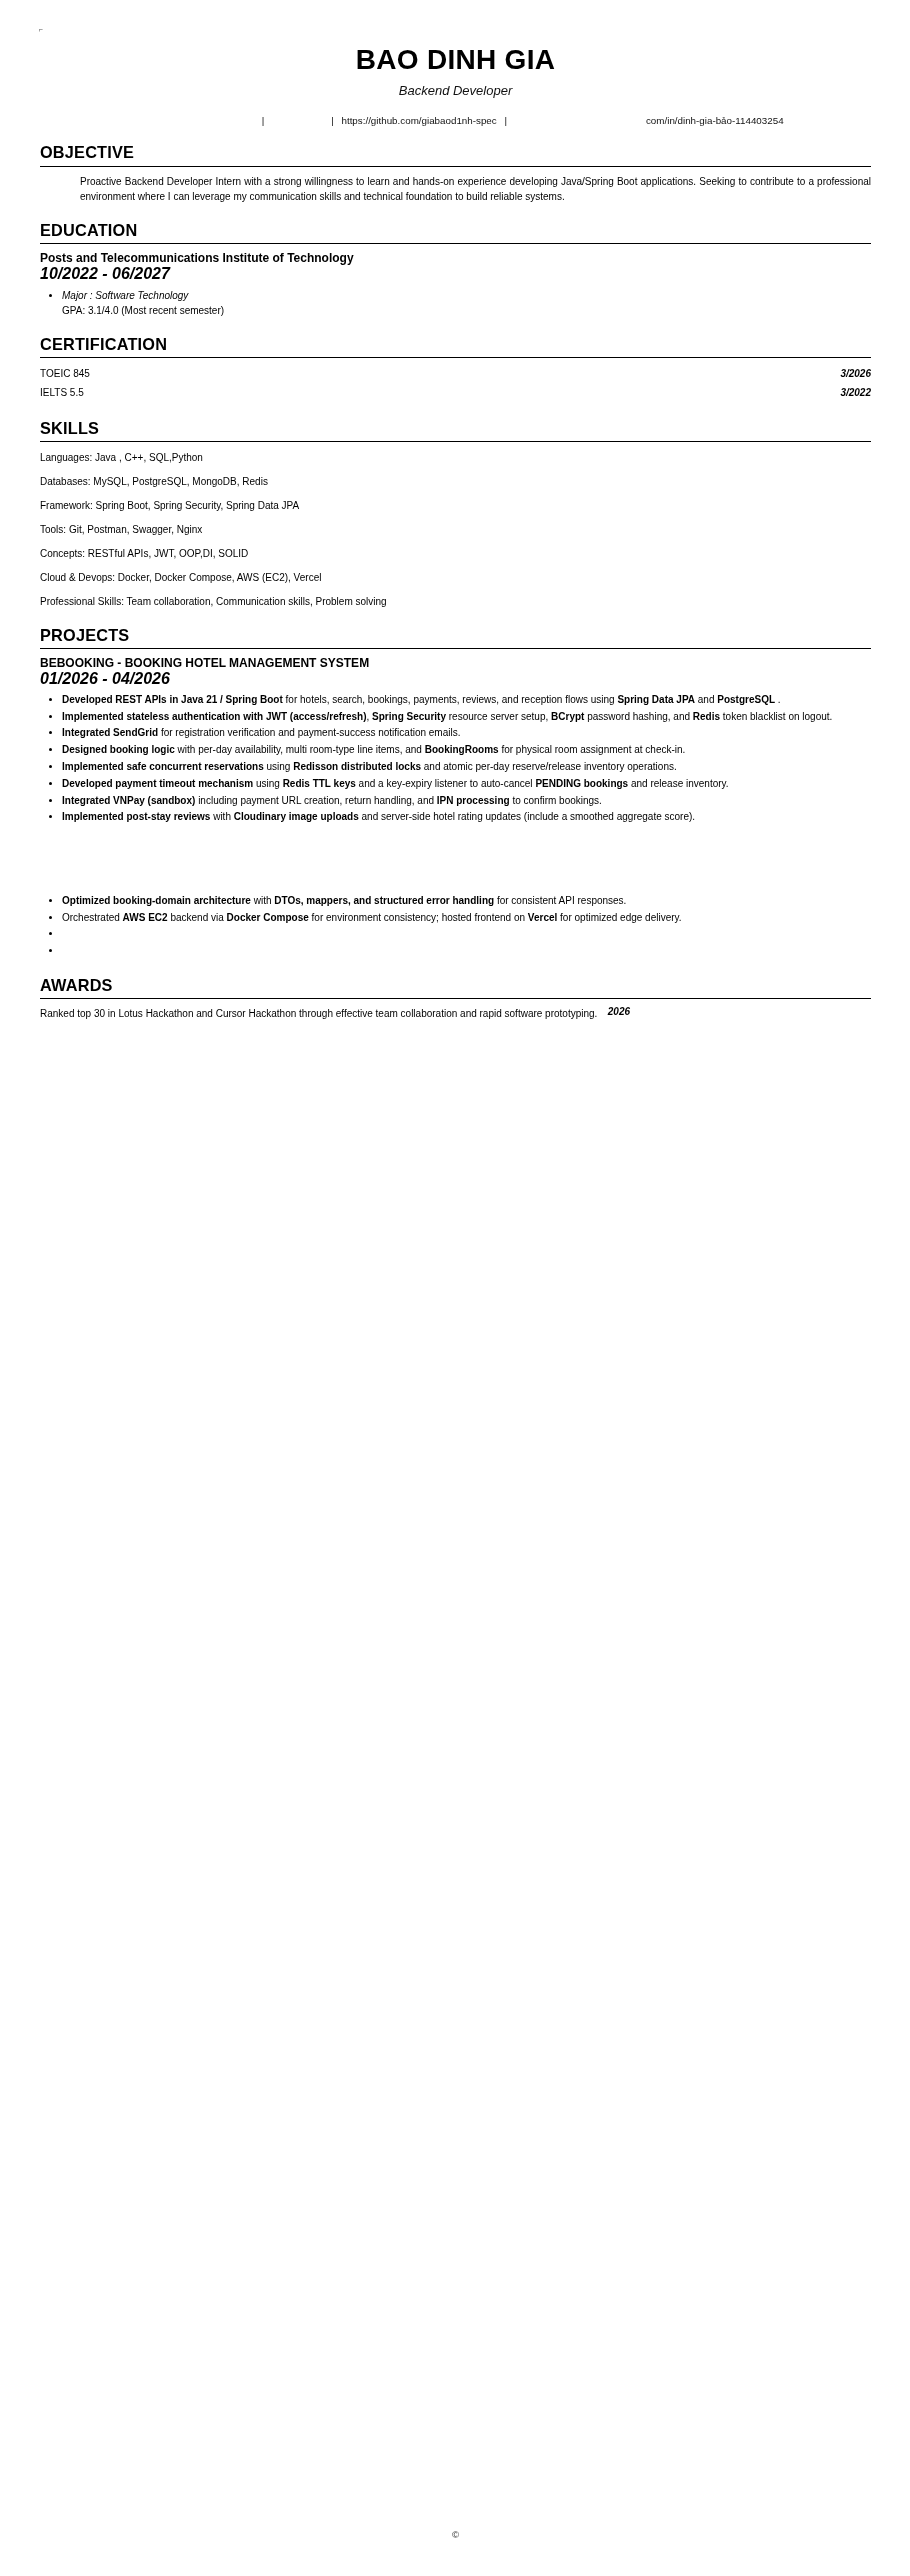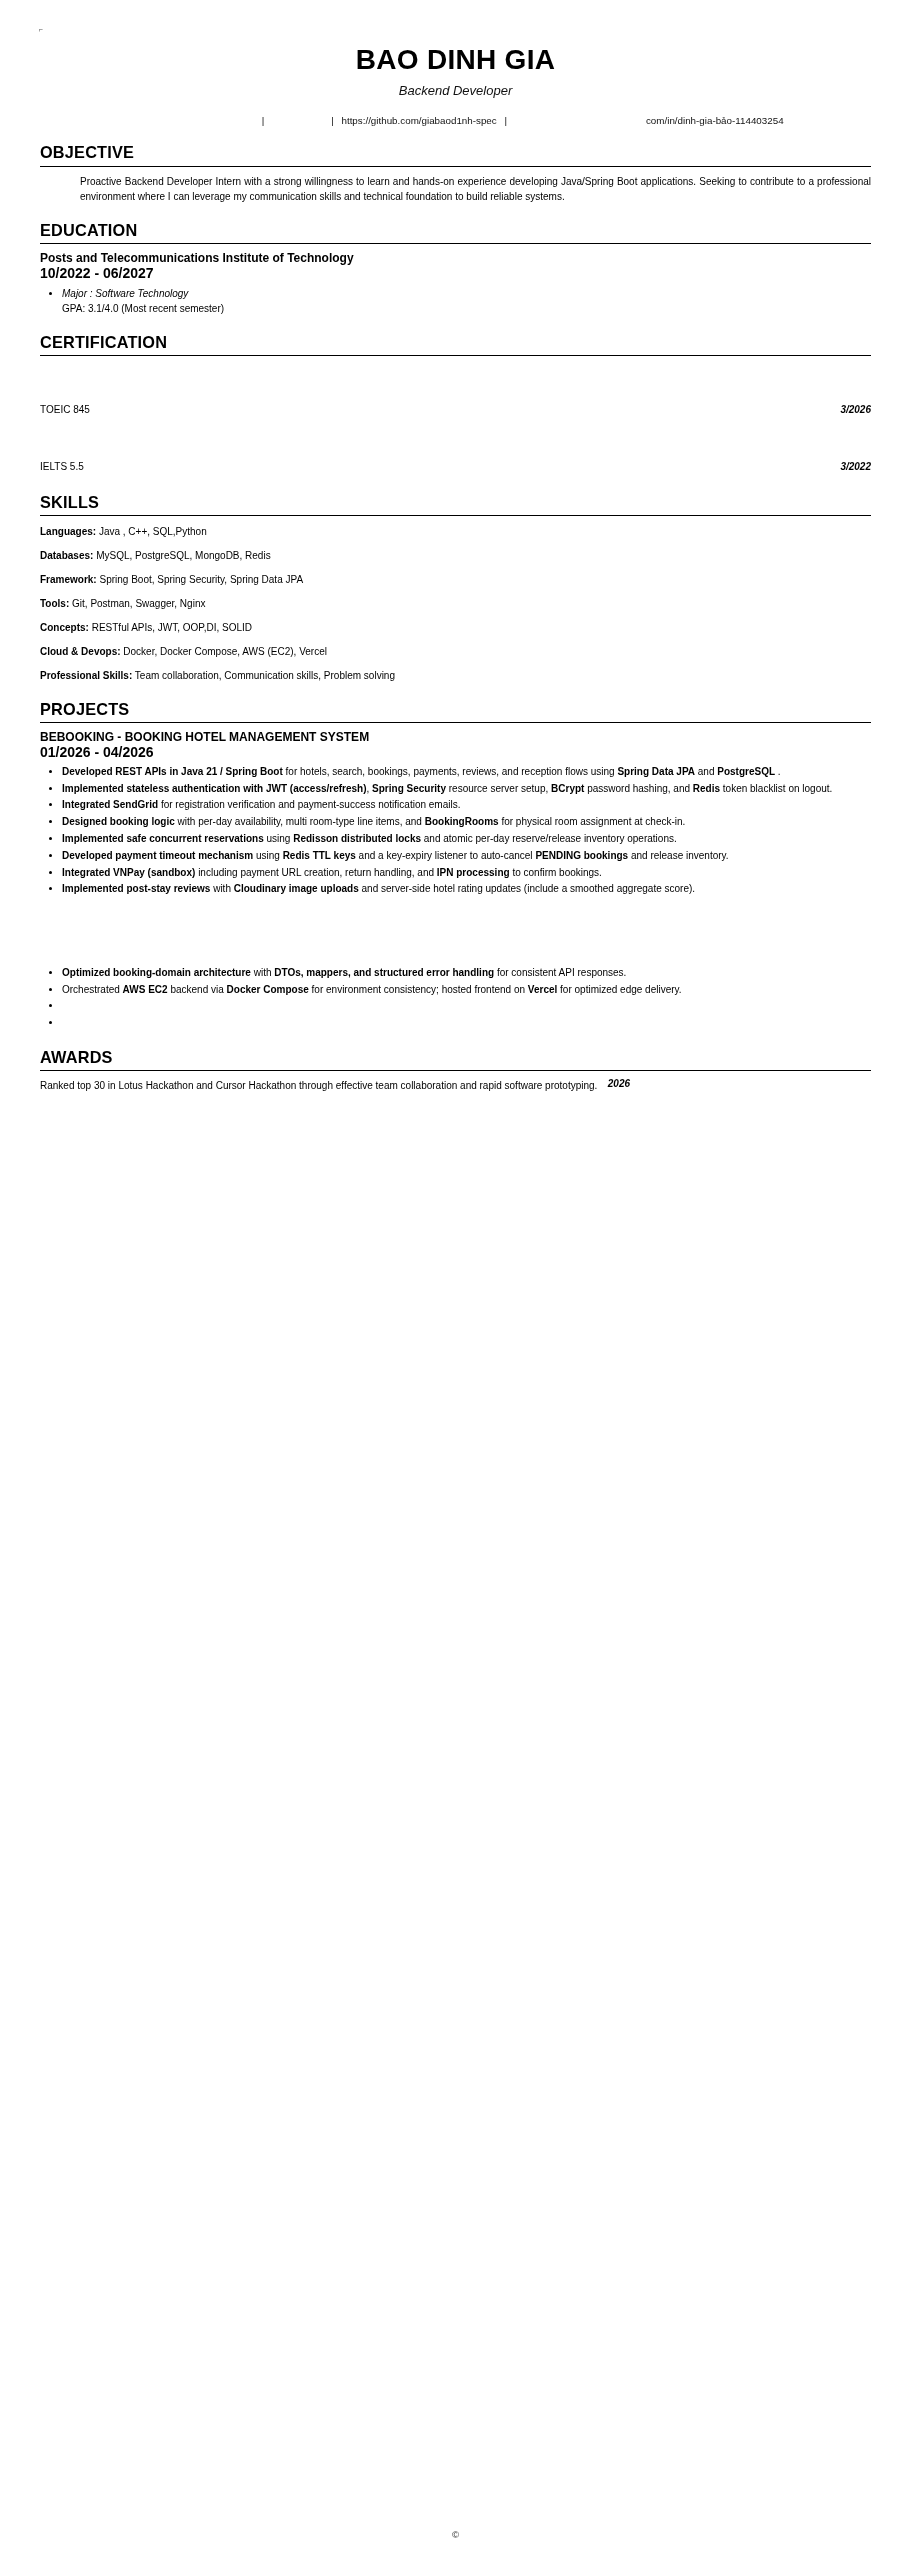--- a/index.html
+++ b/index.html
@@ -90,22 +90,23 @@
     justify-content: space-between;
     align-items: baseline;
     margin-top: 1.3px;
     flex-direction: column;
   }
   .entry-title {
     font-size: 12px;
     font-weight: bold;
   }
   .entry-date {
-    font-size: 14px;
-    font-weight: bold;
+    font-size: 16px;
+    font-weight: bold;
+    font-style: italic;
   }
   ul.bullets {
     margin: 5.2px 0 0 0;
     padding-left: 22px;
   }
   ul.bullets li {
     font-size: 10px;
     line-height: 1.5;
     margin-bottom: 1.3px;
   }
@@ -120,29 +121,28 @@
     display: flex;
     justify-content: space-between;
     align-items: baseline;
     font-size: 10px;
     line-height: 1.85;
   }
   .cert-date {
     font-weight: bold;
     font-style: italic;
     font-size: 10px;
-    margin-top: 38px;
   }
   .skill-row {
     font-size: 10px;
     line-height: 1.55;
     margin-bottom: 8.5px;
   }
   .skill-row:last-child { margin-bottom: 0; }
-  .skill-label { font-weight: bold; }
+  .skill-label { font-weight: normal; }
   ul.proj {
     margin: 4.6px 0 0 0;
     padding-left: 22px;
   }
   ul.proj li {
     font-size: 10px;
     line-height: 1.48;
     margin-bottom: 2px;
   }
   ul.proj li.empty { list-style: disc; min-height: 13px; }

